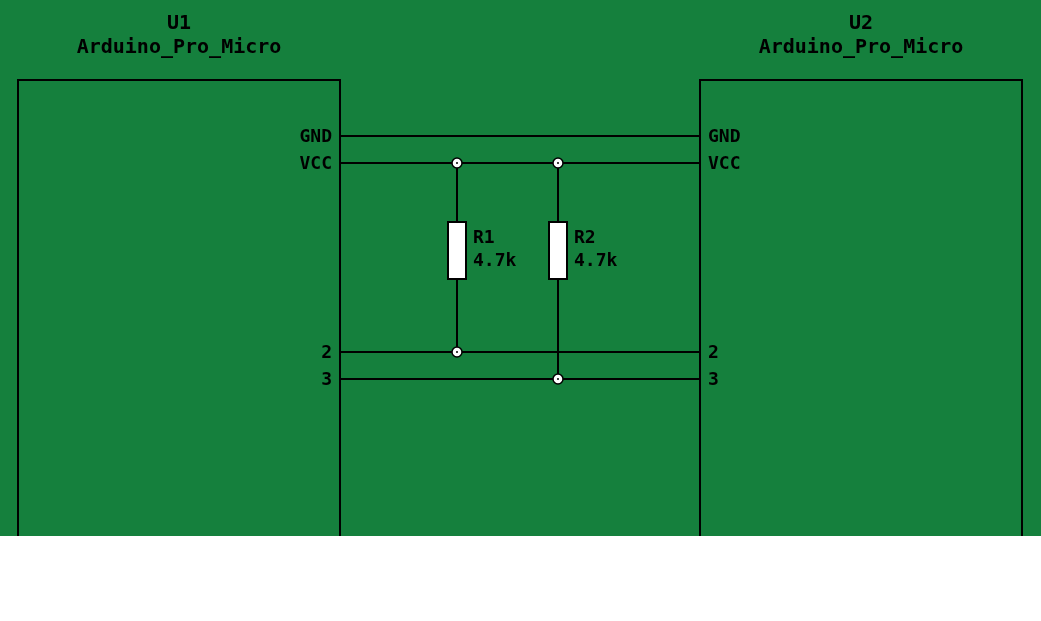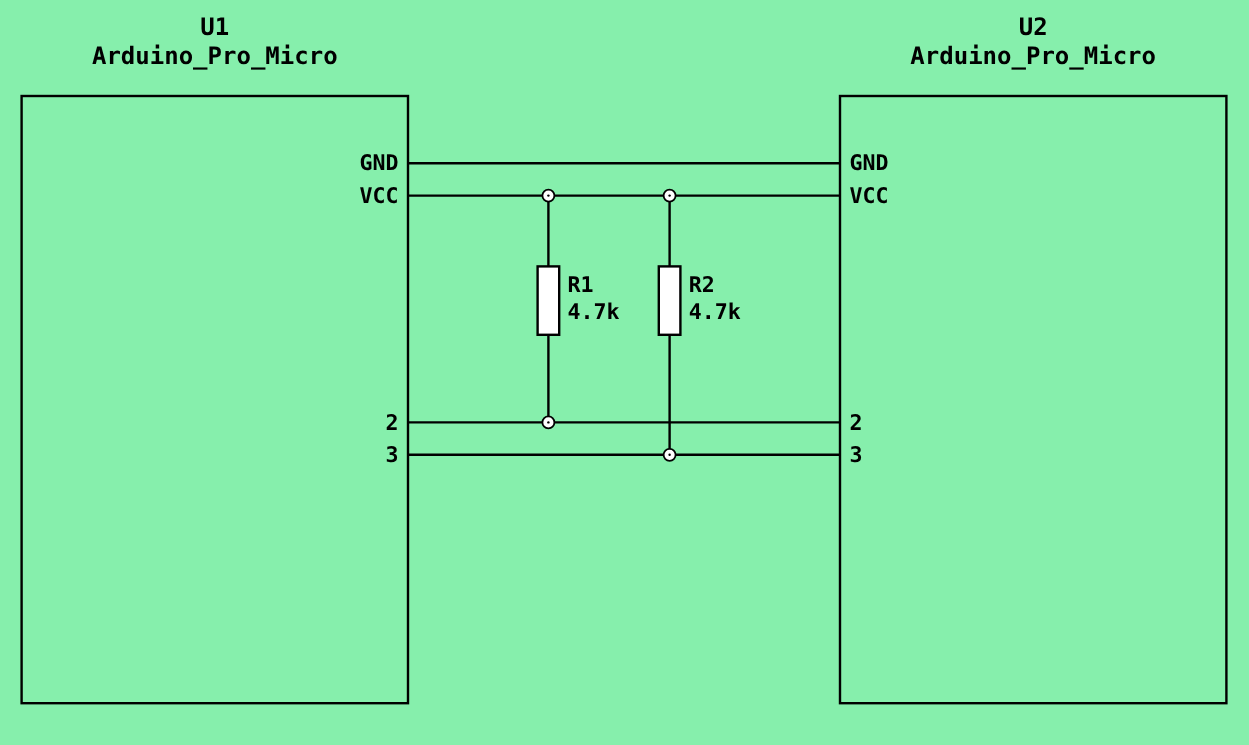--- a/index.html
+++ b/index.html
@@ -3,22 +3,22 @@
 <meta charset="utf-8">
 <style>
   html, body {
     margin: 0;
     padding: 0;
     background: #ffffff;
   }
   .canvas {
     position: relative;
     width: 1041px;
-    height: 621px;
-    background: #86efac;
+    height: 536px;
+    background: #15803d;
     overflow: hidden;
   }
   svg {
     display: block;
   }
   svg text {
     font-family: "DejaVu Sans Mono", "Liberation Mono", monospace;
     font-weight: bold;
     fill: #000000;
   }

